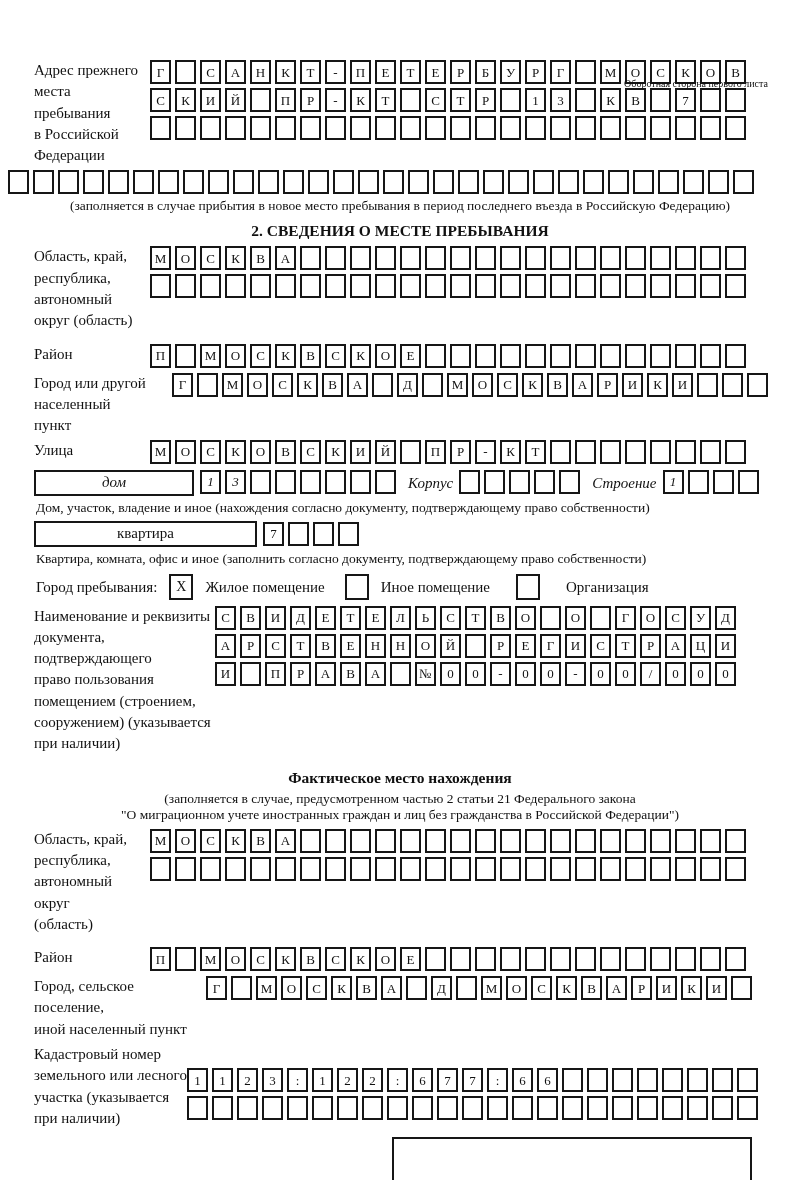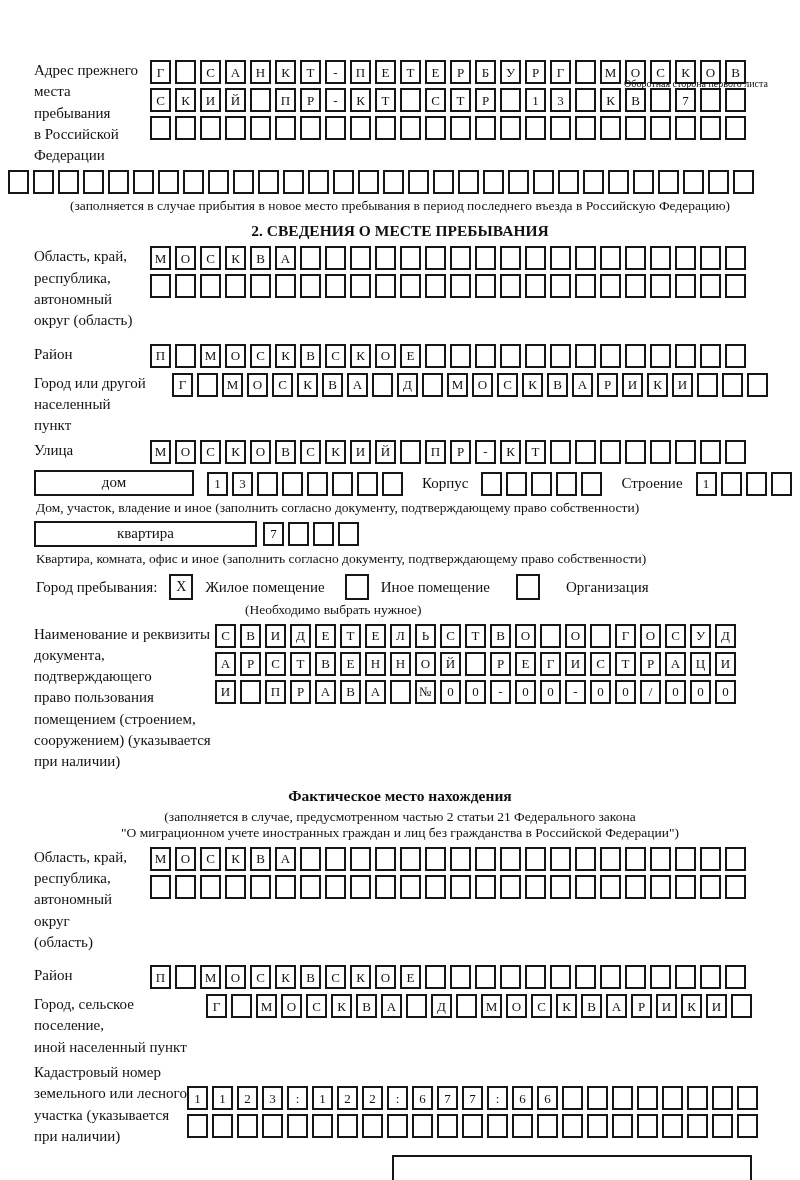--- a/index.html
+++ b/index.html
@@ -305,21 +305,21 @@
         <span class="cell"></span>
         <span class="cell"></span>
         <span class="cell"></span>
         <span class="cell"></span>
         <span class="cell"></span>
         <span class="cell"></span>
         <span class="cell"></span>
       </div>
   </div>
 
-  <div class="row" style="margin:6px 0 0 34px;gap:13px;align-items:flex-end;">
+  <div class="row" style="margin:6px 0 0 34px;gap:6px;align-items:flex-start;font-style:italic;">
     <div class="widebox" style="width:160px;">дом</div>
     <div class="cells">
         <span class="cell">1</span>
         <span class="cell">3</span>
         <span class="cell"></span>
         <span class="cell"></span>
         <span class="cell"></span>
         <span class="cell"></span>
         <span class="cell"></span>
         <span class="cell"></span>
@@ -333,21 +333,21 @@
         <span class="cell"></span>
       </div>
     <span class="inline-label" style="margin-left:6px;">Строение</span>
     <div class="cells">
         <span class="cell">1</span>
         <span class="cell"></span>
         <span class="cell"></span>
         <span class="cell"></span>
       </div>
   </div>
-  <div class="note" style="margin:4px 0 0 36px;">Дом, участок, владение и иное (заполнить согласно документу, подтверждающему право собственности)</div>
+  <div class="note" style="margin:4px 0 0 36px;">Дом, участок, владение и иное (нахождения согласно документу, подтверждающему право собственности)</div>
 
   <div class="row" style="margin:5px 0 0 34px;gap:6px;align-items:center;">
     <div class="widebox" style="width:223px;">квартира</div>
     <div class="cells">
         <span class="cell">7</span>
         <span class="cell"></span>
         <span class="cell"></span>
         <span class="cell"></span>
       </div>
   </div>
@@ -355,21 +355,20 @@
 
   <div class="row" style="margin:7px 0 0 36px;gap:12px;align-items:center;">
     <span class="inline-label">Город пребывания:</span>
     <span class="checkbox">X</span>
     <span class="inline-label">Жилое помещение</span>
     <span class="checkbox" style="margin-left:8px;"></span>
     <span class="inline-label">Иное помещение</span>
     <span class="checkbox" style="margin-left:14px;"></span>
     <span class="inline-label" style="margin-left:14px;">Организация</span>
   </div>
-  <div class="note" style="margin:2px 0 0 0;padding-left:245px;">(Необходимо выбрать нужное)</div>
 
   <div class="row" style="margin:6px 0 0 34px;">
     <div class="label" style="width:181px;">Наименование и реквизиты
 документа, подтверждающего
 право пользования
 помещением (строением,
 сооружением) (указывается
 при наличии)</div>
     <div class="cellrows">
       <div class="cells">

